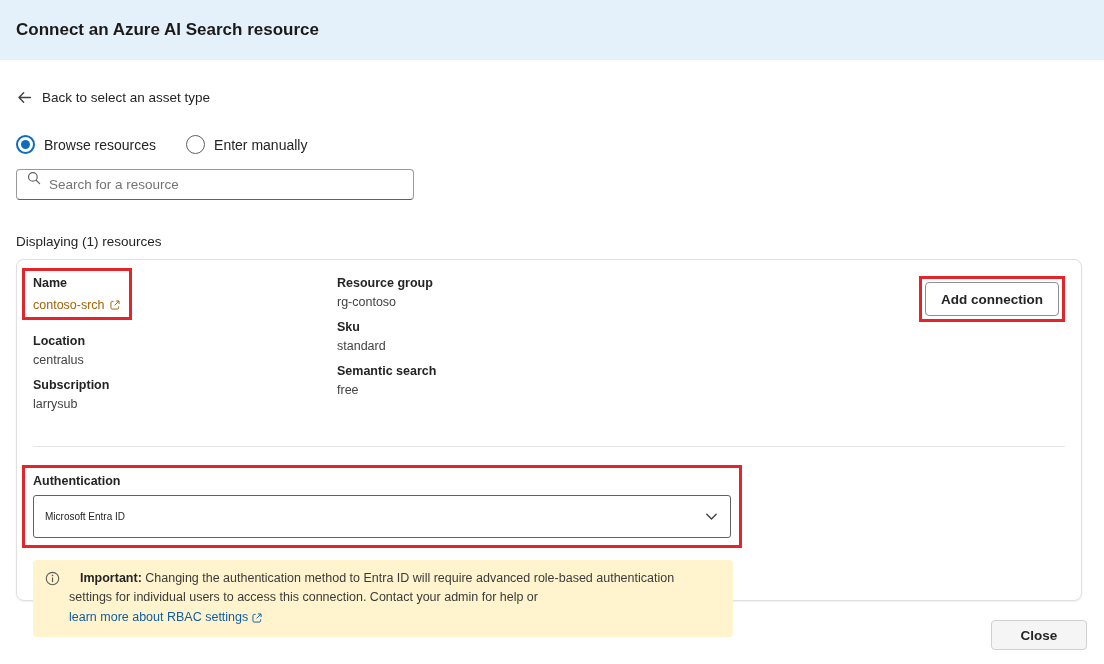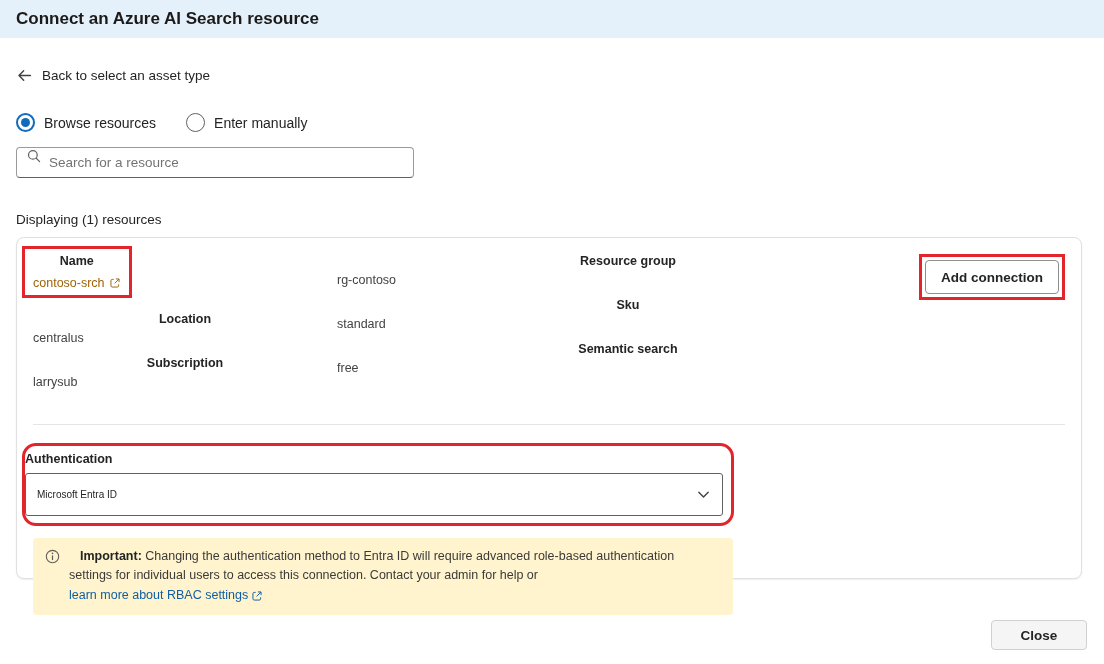--- a/index.html
+++ b/index.html
@@ -6,21 +6,21 @@
   html, body { background: #ffffff; }
   body {
     width: 1104px; height: 664px;
     font-family: "Liberation Sans", sans-serif;
     color: #242424;
     position: relative;
     overflow: hidden;
   }
   
   .dlg-header {
-    height: 38px;
+    height: 60px;
     background: #e4f1fb;
     display: flex; align-items: center;
     padding: 0 16px;
   }
   .dlg-title { font-size: 17px; font-weight: 700; color: #1b1a19; }
 
   .content { padding: 0 16px; }
 
   
   .back-row {
@@ -71,41 +71,40 @@
     padding: 16px;
     position: relative;
     background: #fff;
   }
   .fields-grid {
     display: grid;
     grid-template-columns: 304px 1fr auto;
     align-items: start;
   }
   .field { margin-bottom: 11px; }
-  .field-label { font-size: 12.5px; font-weight: 700; color: #242424; margin-bottom: 5px; text-align: center; }
+  .field-label { font-size: 12.5px; font-weight: 700; color: #242424; margin-bottom: 5px; }
   .field-value { font-size: 12.5px; color: #424242; }
   .link-value {
     font-size: 12.5px; color: #a16207; cursor: pointer;
     display: inline-flex; align-items: center; gap: 4px;
   }
   .link-value svg { display: block; }
 
   
   .red-box { border: 3px solid #e3242b; }
   .name-box {
     display: inline-block;
     padding: 5px 8px 4px 8px;
     margin: -8px 0 3px -11px;
   }
   .btn-box { padding: 3px; display: inline-block; }
   .auth-box {
     display: inline-block;
-    padding: 6px 8px 7px 0;
+    padding: 6px 8px 7px 8px;
     margin: 18px 0 0 -11px;
-    border-radius: 14px;
   }
 
   .add-conn-wrap { justify-self: end; }
   .btn {
     font-family: "Liberation Sans", sans-serif;
     background: #ffffff; border: 1px solid #8f8f8f; border-radius: 4px;
     height: 34px; padding: 0 15px;
     font-size: 13.5px; font-weight: 700; color: #242424; cursor: pointer;
   }
 

